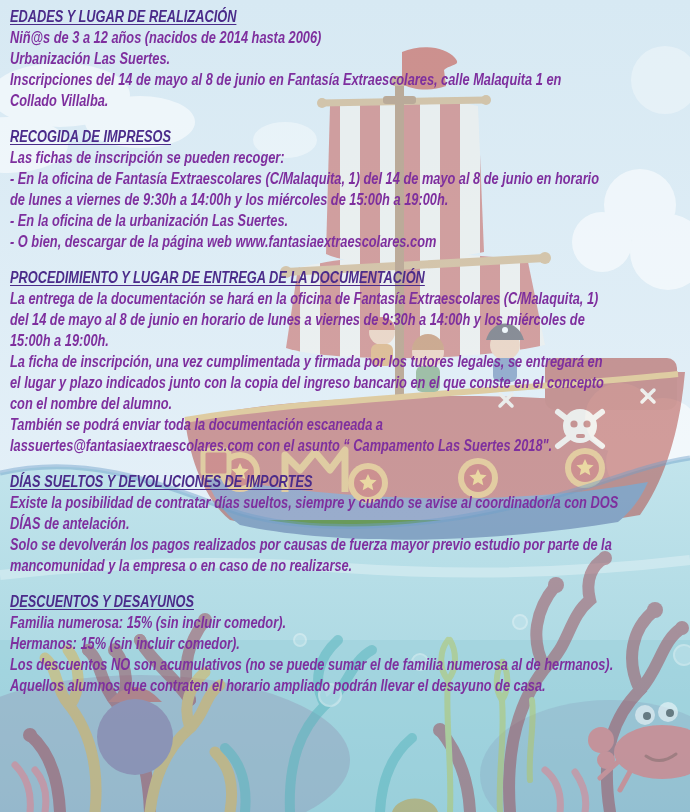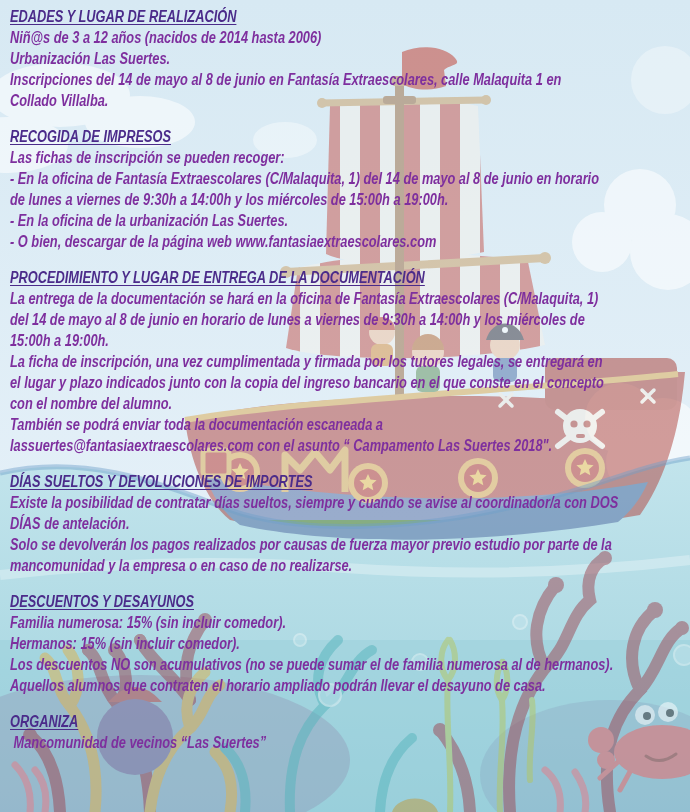--- a/index.html
+++ b/index.html
@@ -1,17 +1,17 @@
 <!DOCTYPE html>
 <html><head>
 <meta charset="utf-8">
 <style>
   html,body{margin:0;padding:0;}
   body{width:690px;height:812px;overflow:hidden;}
-  .page{position:relative;width:690px;height:812px;background:#bef264;font-family:"Liberation Sans",sans-serif;}
+  .page{position:relative;width:690px;height:812px;background:#84cc16;font-family:"Liberation Sans",sans-serif;}
   svg.bg{position:absolute;left:0;top:0;width:690px;height:812px;}
   .content{position:absolute;left:10px;top:6px;width:676px;z-index:2;}
   section{margin:0 0 15px 0;}
   section.gap-lg{margin-top:10px;}
   .heading{
     font-style:italic;font-weight:700;font-size:16px;line-height:21px;
     color:#4b2b8a;text-decoration:underline;text-underline-offset:2px;
     white-space:pre;transform:scaleX(.80);transform-origin:0 50%;
   }
   .line{
@@ -261,19 +261,15 @@
 
     <section>
       <div class="heading">DESCUENTOS Y DESAYUNOS</div>
       <div class="line">Familia numerosa: 15% (sin incluir comedor).</div>
       <div class="line">Hermanos: 15% (sin incluir comedor).</div>
       <div class="line">Los descuentos NO son acumulativos (no se puede sumar el de familia numerosa al de hermanos).</div>
       <div class="line">Aquellos alumnos que contraten el horario ampliado podrán llevar el desayuno de casa.</div>
     </section>
 
 
-    <section>
-      <div class="heading">ORGANIZA</div>
-      <div class="line"> Mancomunidad de vecinos “Las Suertes”</div>
-    </section>
 
   </div>
 </div>
 
 </body></html>

